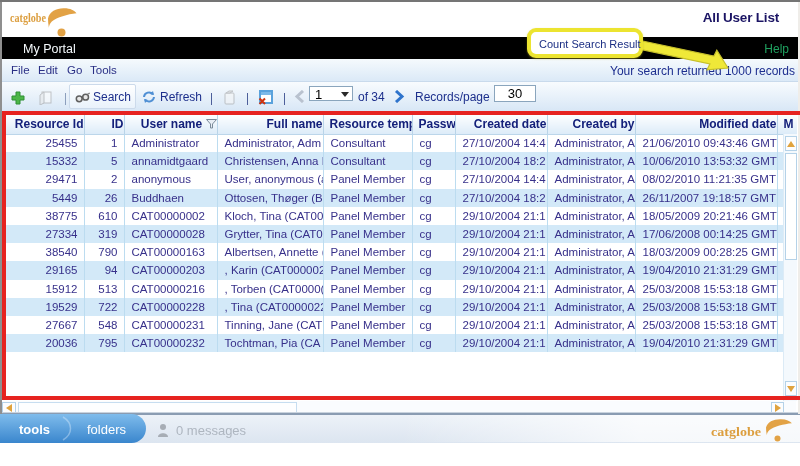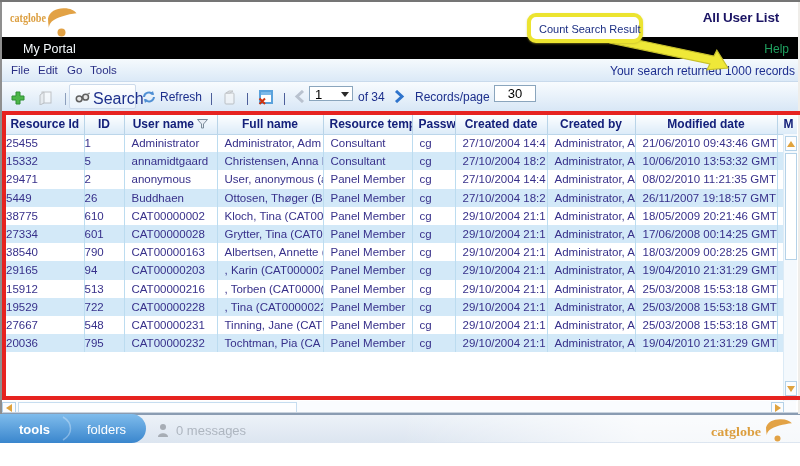--- a/index.html
+++ b/index.html
@@ -48,21 +48,21 @@
   </svg>
   <div class="abs" style="left:63px;top:11px;width:1px;height:12px;background:#8c9fbd;"></div>
 
   <div class="abs" style="left:67px;top:2px;width:67px;height:25px;background:linear-gradient(#ffffff,#e9f2fb);border:1px solid #ccdaeb;border-radius:2px;"></div>
   <svg class="abs" style="left:73px;top:10px;" width="16" height="11" viewBox="0 0 16 11">
     <circle cx="4.2" cy="6.8" r="2.9" fill="#e8e8e8" stroke="#5f5f5f" stroke-width="1.5"></circle>
     <circle cx="10.6" cy="5.2" r="2.9" fill="#e8e8e8" stroke="#5f5f5f" stroke-width="1.5"></circle>
     <path d="M6.8 5.8 L8.2 5.4" stroke="#5f5f5f" stroke-width="1.5"></path>
     <path d="M12.5 2.2 l2.3 -1" stroke="#8a8a8a" stroke-width="1.3"></path>
   </svg>
-  <div class="abs" style="left:91px;top:8px;font-size:16px;color:#1d2f8c;">Search</div>
+  <div class="abs" style="left:91px;top:8px;font-size:12px;color:#1d2f8c;">Search</div>
 
   <svg class="abs" style="left:140px;top:8px;" width="14" height="14" viewBox="0 0 14 14">
     <path d="M2 7 a5 5 0 0 1 9 -2.5" fill="none" stroke="#4f8fd4" stroke-width="2"></path>
     <path d="M12 7 a5 5 0 0 1 -9 2.5" fill="none" stroke="#4f8fd4" stroke-width="2"></path>
     <path d="M11 1 l1 4 l-4 -1 z" fill="#4f8fd4"></path>
     <path d="M3 13 l-1 -4 l4 1 z" fill="#4f8fd4"></path>
   </svg>
   <div class="abs" style="left:158px;top:8px;font-size:12px;color:#1d2f8c;">Refresh</div>
   <div class="abs" style="left:209px;top:11px;width:1px;height:12px;background:#4d5f9a;"></div>
 
@@ -182,21 +182,21 @@
           <td>Kloch, Tina (CAT00</td>
           <td>Panel Member</td>
           <td>cg</td>
           <td>29/10/2004 21:1</td>
           <td>Administrator, A</td>
           <td>18/05/2009 20:21:46 GMT</td>
           <td></td>
         </tr>
     <tr>
           <td class="r">27334</td>
-          <td class="r">601</td>
+          <td class="r">319</td>
           <td>CAT00000028</td>
           <td>Grytter, Tina (CAT0</td>
           <td>Panel Member</td>
           <td>cg</td>
           <td>29/10/2004 21:1</td>
           <td>Administrator, A</td>
           <td>17/06/2008 00:14:25 GMT</td>
           <td></td>
         </tr>
     <tr>
@@ -268,25 +268,25 @@
           <td>cg</td>
           <td>29/10/2004 21:1</td>
           <td>Administrator, A</td>
           <td>19/04/2010 21:31:29 GMT</td>
           <td></td>
         </tr>
   </tbody>
     </table>
 </div>
 <style>
-#hdr th { height:19px; background:linear-gradient(#fdfeff,#dcebf8); border-right:1px solid #b9d4e8; border-bottom:1px solid #bcd6ea; font-size:12px; font-weight:bold; color:#14207a; text-align:center; padding:0; overflow:hidden; white-space:nowrap; }
+#hdr th { height:19px; background:linear-gradient(#fdfeff,#dcebf8); border-right:1px solid #b9d4e8; border-bottom:1px solid #bcd6ea; font-size:12px; font-weight:bold; color:#14207a; text-align:right; padding:0; overflow:hidden; white-space:nowrap; }
 #hdr th.l { text-align:left; padding-left:6px; }
 #hdr th:last-child { border-right:none; }
 td { height:18.2px; font-size:11.5px; color:#37308a; padding:0 0 0 7px; border-right:1px solid #bcdcf0; overflow:hidden; white-space:nowrap; }
-td.r { text-align:left; padding:0 6px 0 0; }
+td.r { text-align:right; padding:0 6px 0 0; }
 tr:nth-child(even) td { background:#ffffff; }
 tr:nth-child(odd):not(:first-child) td { background:#d3e9f8; }
 td:last-child { border-right:none; }
 </style>
 
 <div class="abs" style="left:783px;top:134px;width:14px;height:267px;background:#f4f9fd;border-left:1px solid #dcebf6;z-index:10;">
   <div class="abs" style="left:1px;top:2px;width:12px;height:15px;background:#fcfdfe;border:1px solid #b5d2e8;"></div>
   <svg class="abs" style="left:3px;top:7px;" width="8" height="6" viewBox="0 0 8 6">
       <path d="M4 0 L8 6 H0 z" fill="#e0a33e"></path>
     </svg>
@@ -375,18 +375,18 @@
         <rect x="8" y="0" width="2" height="2"></rect>
         <rect x="4" y="4" width="2" height="2"></rect>
         <rect x="8" y="4" width="2" height="2"></rect>
         <rect x="0" y="8" width="2" height="2"></rect>
         <rect x="4" y="8" width="2" height="2"></rect>
         <rect x="8" y="8" width="2" height="2"></rect>
       </g>
   </svg>
 </div>
 
-<div class="abs" style="left:527px;top:13px;width:116px;height:30px;background:#ffffff;border:4px solid #ece430;border-radius:9px;box-shadow:0 1px 2px rgba(180,170,40,.5);z-index:60;">
+<div class="abs" style="left:527px;top:28px;width:116px;height:30px;background:#ffffff;border:4px solid #ece430;border-radius:9px;box-shadow:0 1px 2px rgba(180,170,40,.5);z-index:60;">
   <div class="abs" style="left:8px;top:6px;font-size:11px;color:#1b2e83;white-space:nowrap;">Count Search Result</div>
 </div>
 <svg class="abs" style="left:595px;top:30px;z-index:59;" width="140" height="45" viewBox="0 0 140 45">
   <path d="M19 5 L118.9 26 L121.8 20.2 L133 38 L112 39.8 L114.9 34 L15 13 Z" fill="#efe838" stroke="#c6bf2b" stroke-width="1.2"></path>
 </svg>
 
 </body></html>

